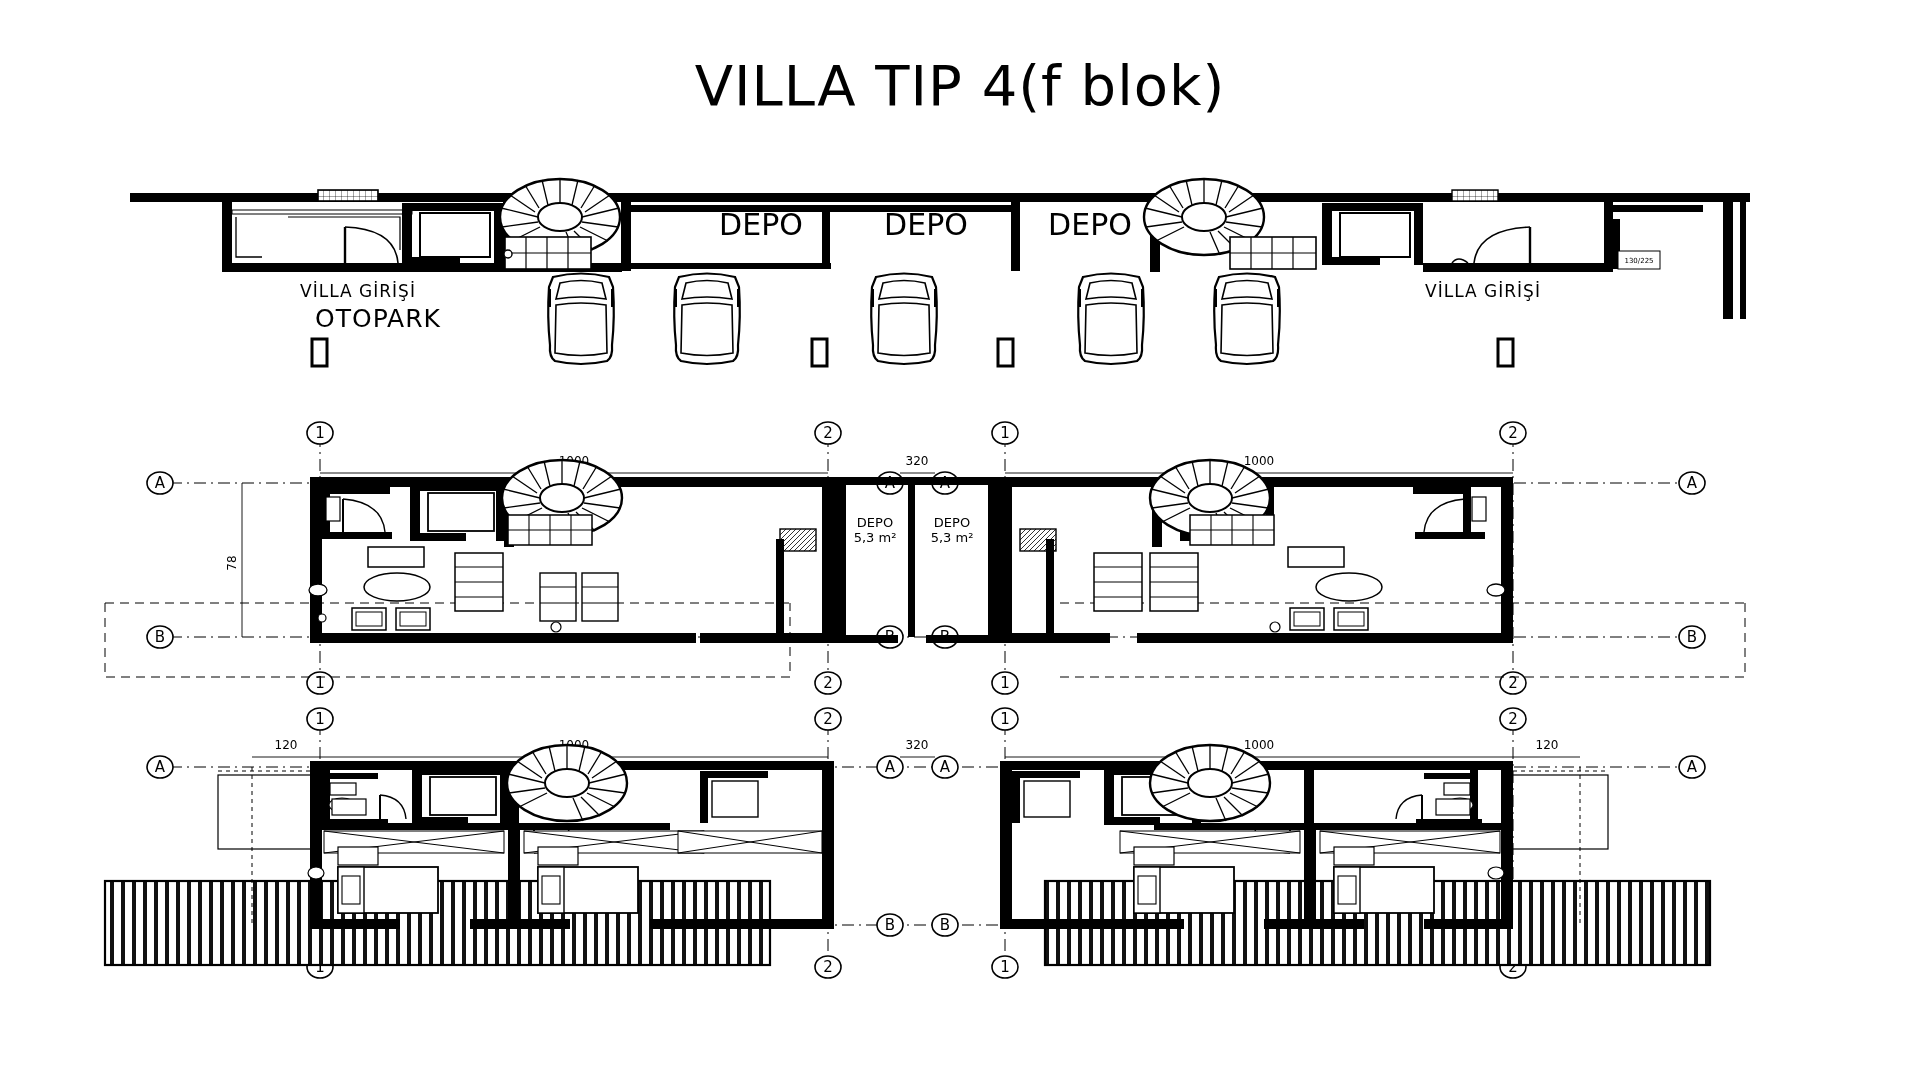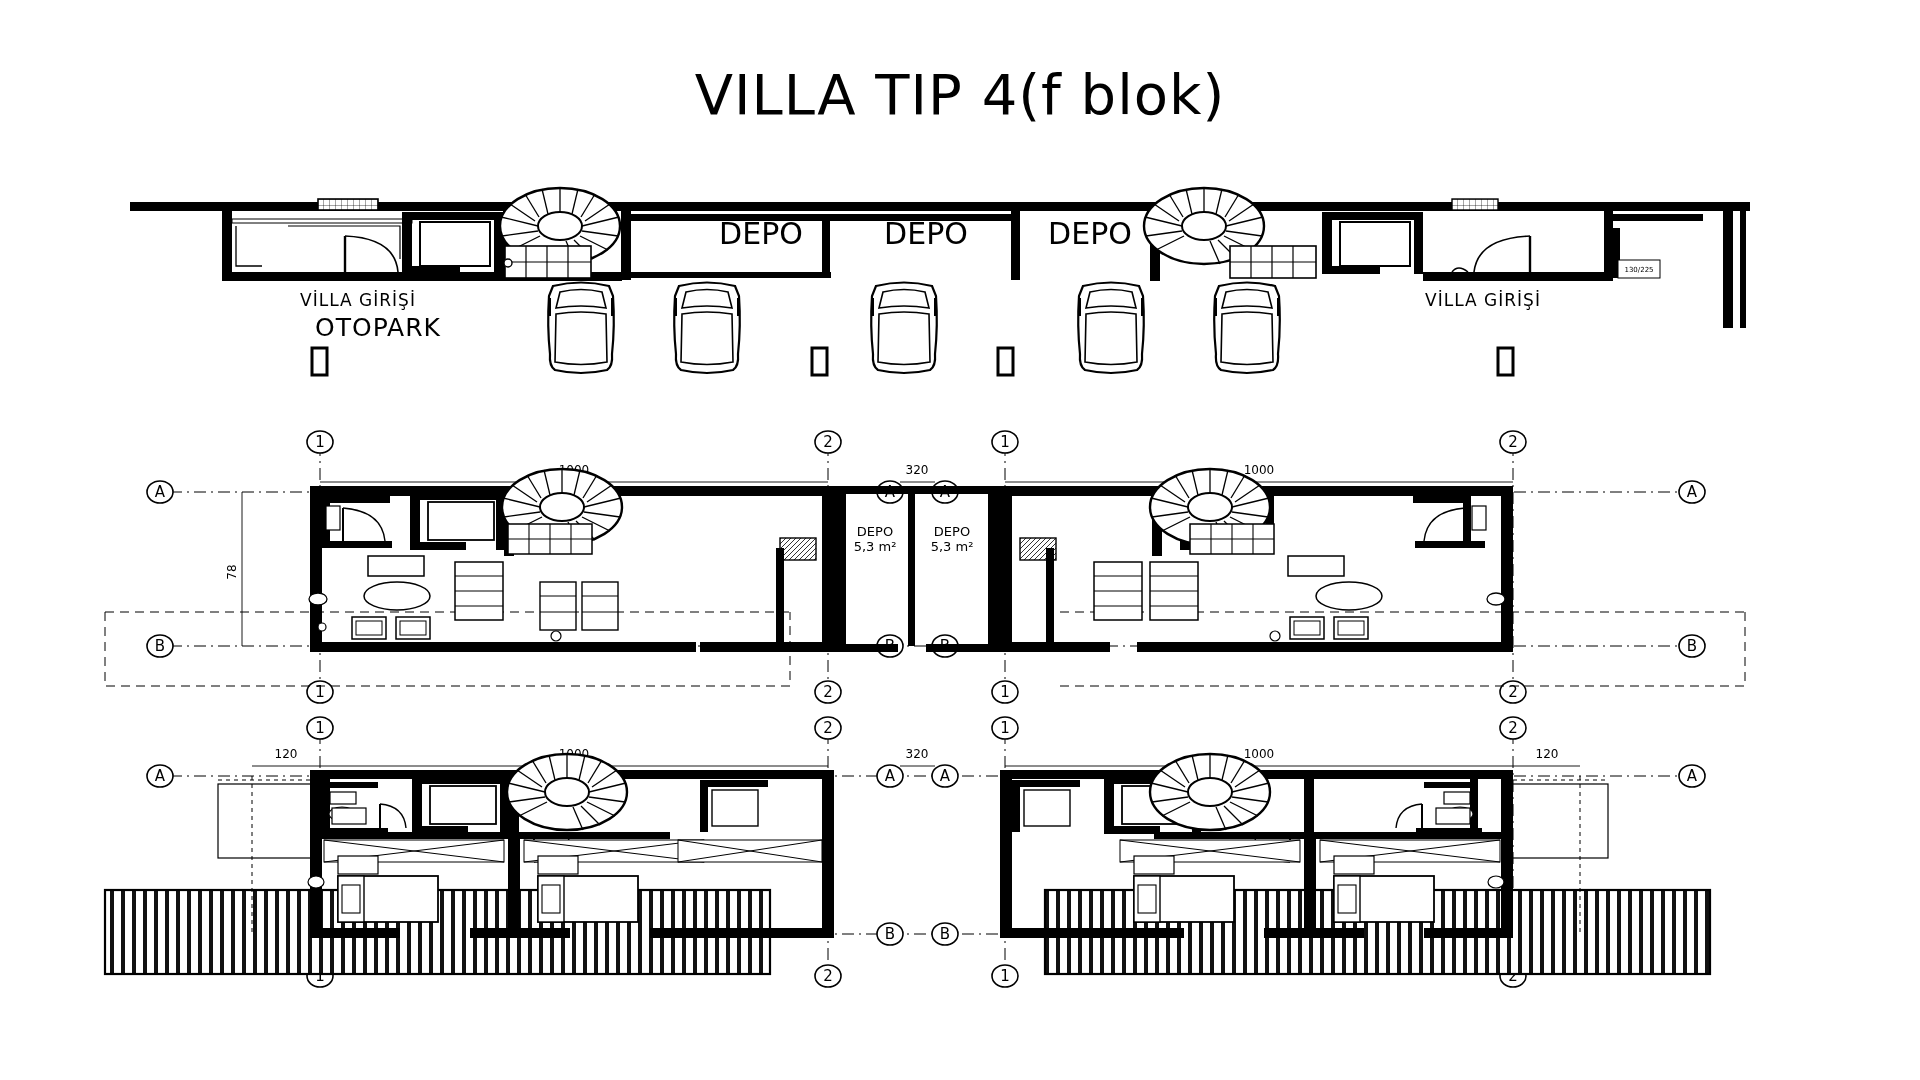--- a/index.html
+++ b/index.html
@@ -1,18 +1,18 @@
 <!DOCTYPE html>
 <html><head>
 <meta charset="utf-8">
 <style>
   html,body{margin:0;padding:0;background:#ffffff;}
   body{width:1920px;height:1080px;position:relative;overflow:hidden;
        font-family:"Liberation Sans",sans-serif;color:#000;}
-  #sheet{position:absolute;left:0;top:14px;width:1920px;height:908px;}
+  #sheet{position:absolute;left:0;top:5px;width:1920px;height:908px;}
   #title{position:absolute;left:0;top:48px;width:1920px;text-align:center;
          font-size:56px;letter-spacing:1px;font-weight:400;
          font-family:"DejaVu Sans",sans-serif;}
   svg{position:absolute;left:0;top:0;width:1920px;height:1080px;}
   .lbl{font-family:"DejaVu Sans",sans-serif;}
 </style>
 </head>
 <body>
 
 <div id="sheet">

